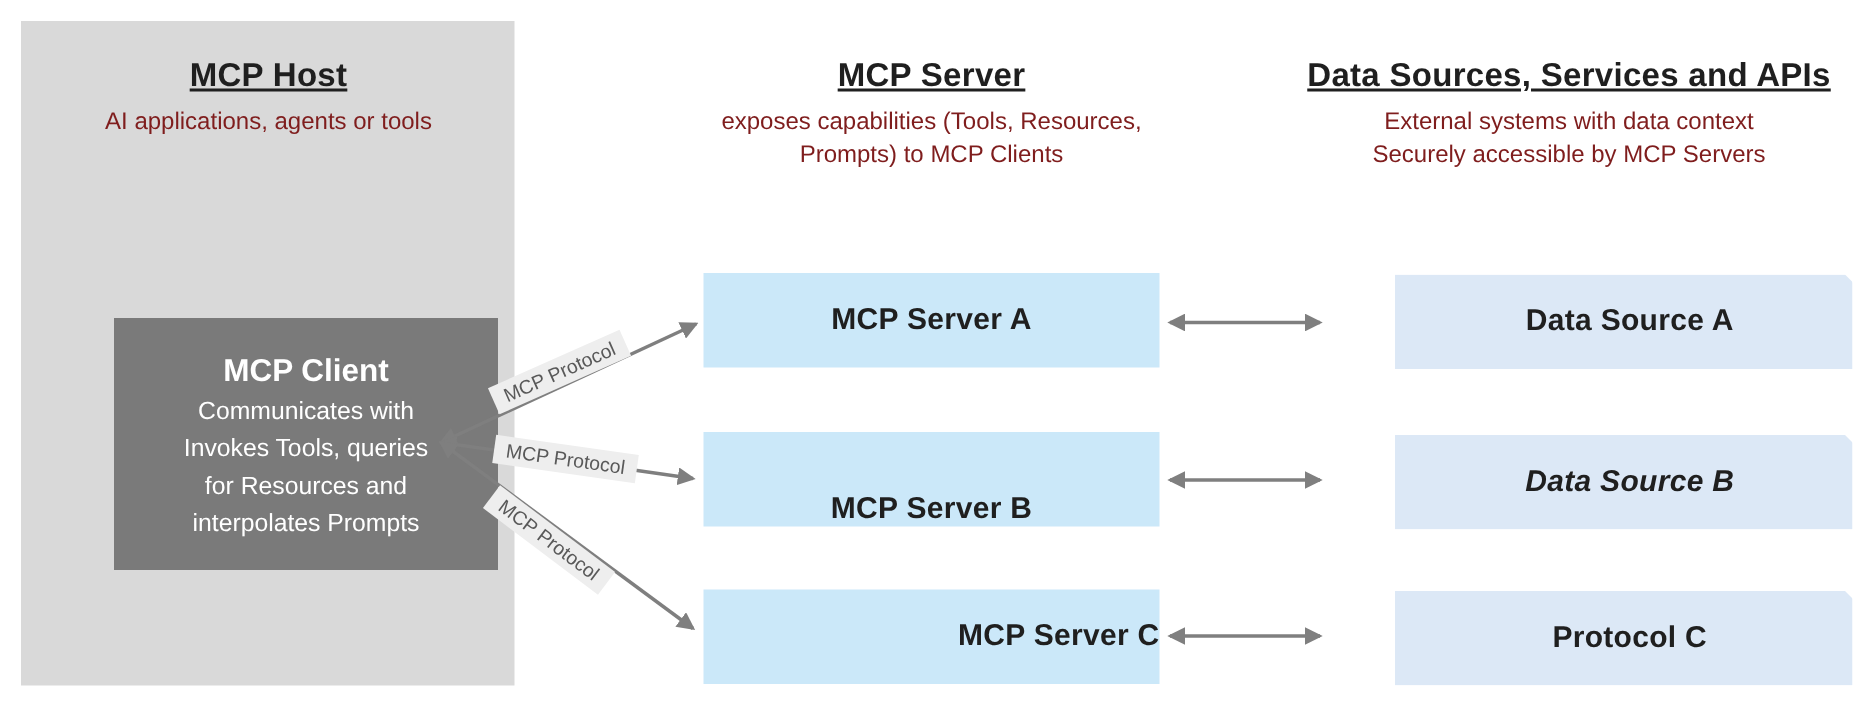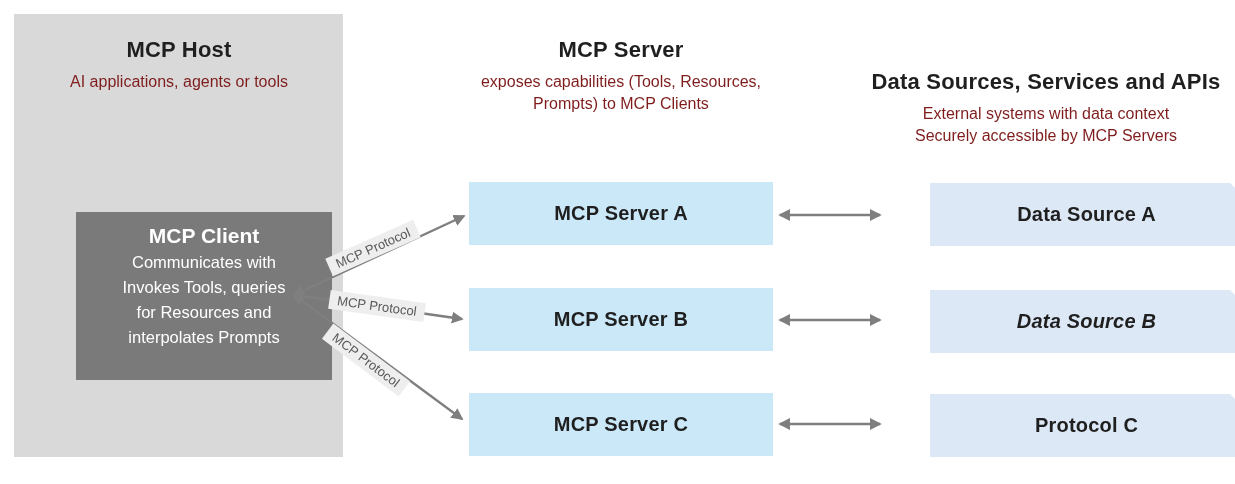--- a/index.html
+++ b/index.html
@@ -22,48 +22,49 @@
     top: 36px;
     transform: translateX(-50%);
     text-align: center;
     white-space: nowrap;
   }
   .col-header .title {
     font-size: 22px;
     font-weight: 700;
     line-height: 28px;
     letter-spacing: 0.2px;
+    text-decoration: underline;
   }
   .col-header .subtitle {
     margin-top: 7px;
     font-size: 16px;
     line-height: 22px;
     color: #7f1d1d;
   }
   .header-host   { left: 179px; }
   .header-server { left: 621px; }
-  .header-sources{ left: 1046px; margin-top: 32px; }
+  .header-sources{ left: 1046px; }
 
   
   .host-box {
     position: absolute;
     left: 14px; top: 14px;
     width: 329px; height: 443px;
     background: #d9d9d9;
   }
 
   
   .client-box {
     position: absolute;
     left: 76px; top: 212px;
     width: 256px; height: 168px;
     background: #7a7a7a;
     color: #ffffff;
     text-align: center;
-    padding-top: 9px;
+    padding-top: 21px;
   }
   .client-box .client-title {
     font-size: 21px;
     font-weight: 700;
     line-height: 29px;
   }
   .client-box .client-line {
     font-size: 16.5px;
     line-height: 25px;
   }
@@ -81,22 +82,22 @@
   .server-box {
     left: 469px; width: 304px; height: 63px;
     background: #cbe8f9;
   }
   .source-box {
     left: 930px; width: 313px; height: 63px;
     background: #dce8f6;
     clip-path: polygon(0 0, calc(100% - 13px) 0, 100% 13px, 100% 100%, 0 100%);
   }
   .server-a { top: 182px; }
-  .server-b { top: 288px; }
-  .server-c { top: 393px; }
+  .server-b { top: 288px; align-items: flex-end; }
+  .server-c { top: 393px; justify-content: flex-end; }
   .source-a { top: 183px; }
   .source-b { top: 290px; font-style: italic; }
   .source-c { top: 394px; }
 
   
   .arrow-layer {
     position: absolute;
     left: 0; top: 0;
     width: 1235px; height: 484px;
     pointer-events: none;

